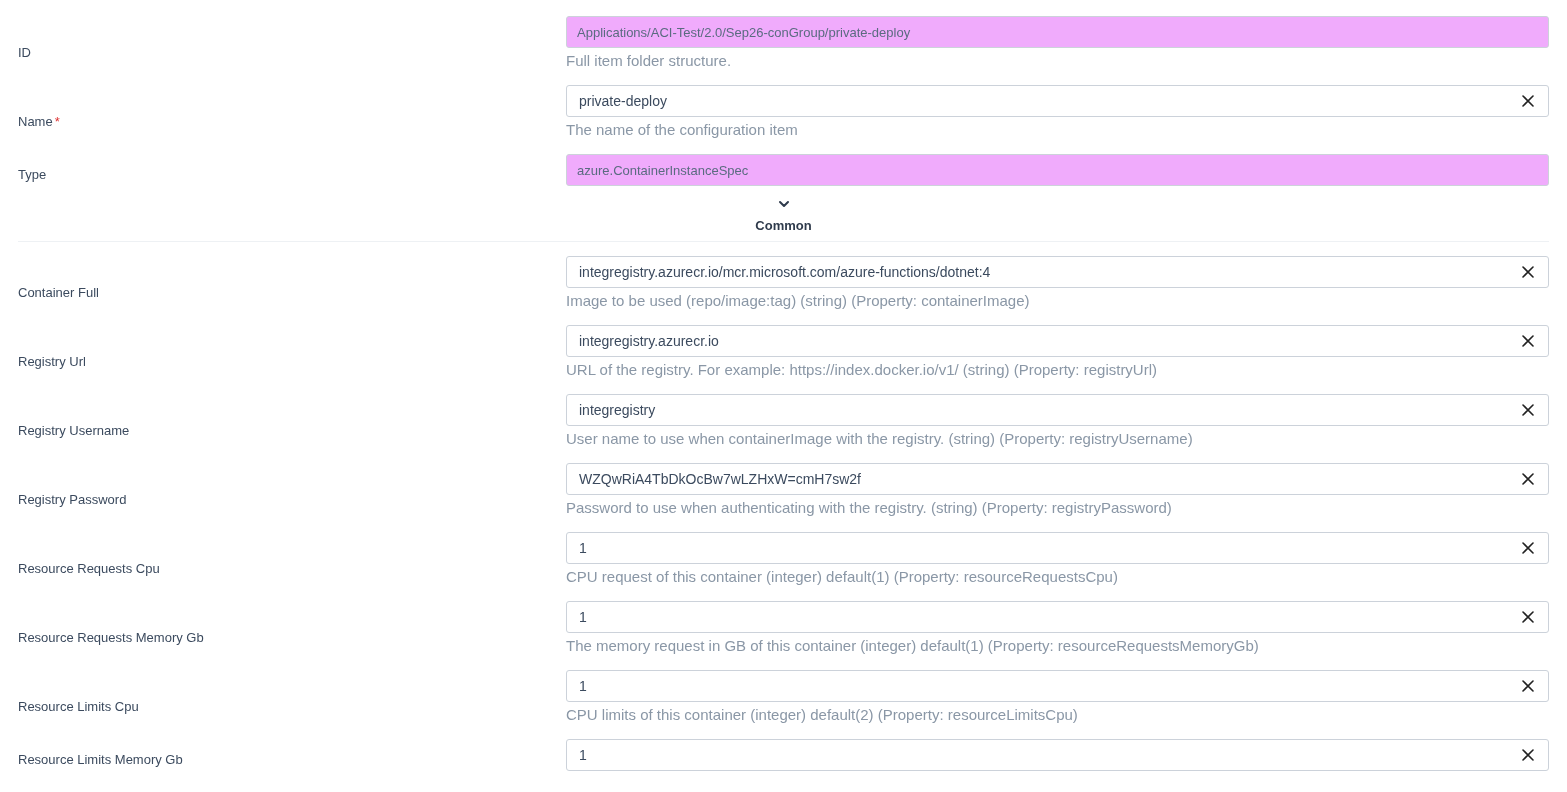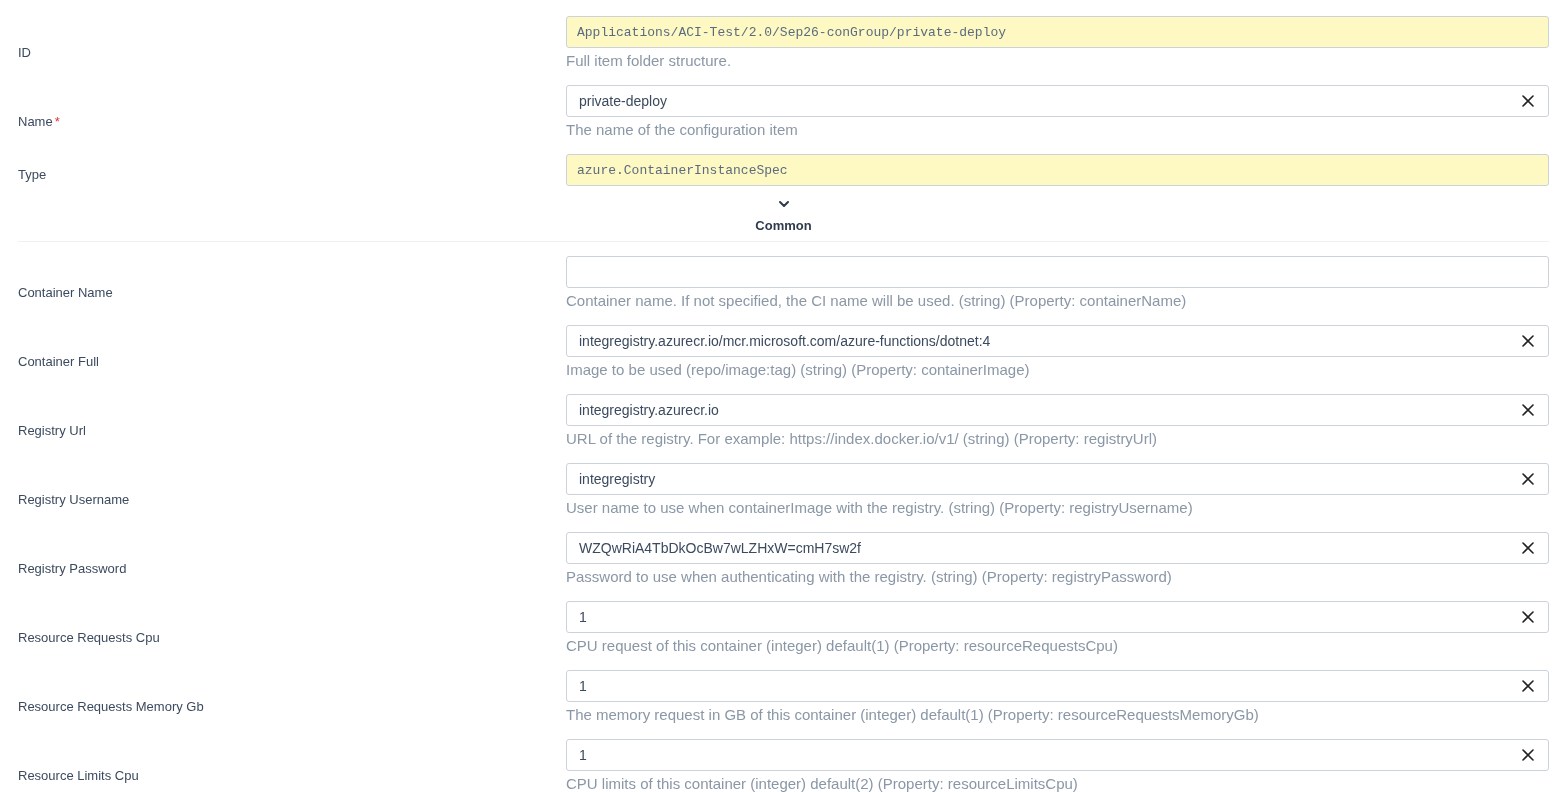--- a/index.html
+++ b/index.html
@@ -36,23 +36,22 @@
     position: relative;
     display: flex;
     align-items: center;
     border: 1px solid #ccd2da;
     border-radius: 3px;
     height: 32px;
     padding: 0 10px;
     background: #fff;
   }
   .ctl.ro {
-    background: #fef9c3;
+    background: #f0abfc;
     color: #5a6b80;
-    font-family: Liberation Mono, monospace;
   }
   .ctl input {
     border: none;
     outline: none;
     width: 100%;
     height: 100%;
     font-size: 14px;
     color: #3b4a5e;
     background: transparent;
   }
@@ -145,29 +144,20 @@
   <span class="chev">
     <svg width="12" height="12" viewBox="0 0 12 12">
         <path d="M2 4 L6 8 L10 4" fill="none" stroke="#2f3b4c" stroke-width="2" stroke-linecap="round" stroke-linejoin="round"></path>
       </svg>
   </span>
   <span>Common</span>
 </div>
 
 <div class="section-body">
 
-  <div class="row">
-    <div class="label-col">Container Name</div>
-    <div class="input-col">
-      <div class="ctl">
-        <input type="text" value="" style="">
-      </div>
-      <div class="hint">Container name. If not specified, the CI name will be used. (string) (Property: containerName)</div>
-    </div>
-  </div>
 
   <div class="row">
     <div class="label-col">Container Full</div>
     <div class="input-col">
       <div class="ctl">
         <input type="text" value="integregistry.azurecr.io/mcr.microsoft.com/azure-functions/dotnet:4" style="">
         <span class="clear-btn">
           <svg width="12" height="12" viewBox="0 0 12 12">
               <path d="M1 1 L11 11 M11 1 L1 11" stroke="#222" stroke-width="1.6" stroke-linecap="round"></path>
             </svg>

